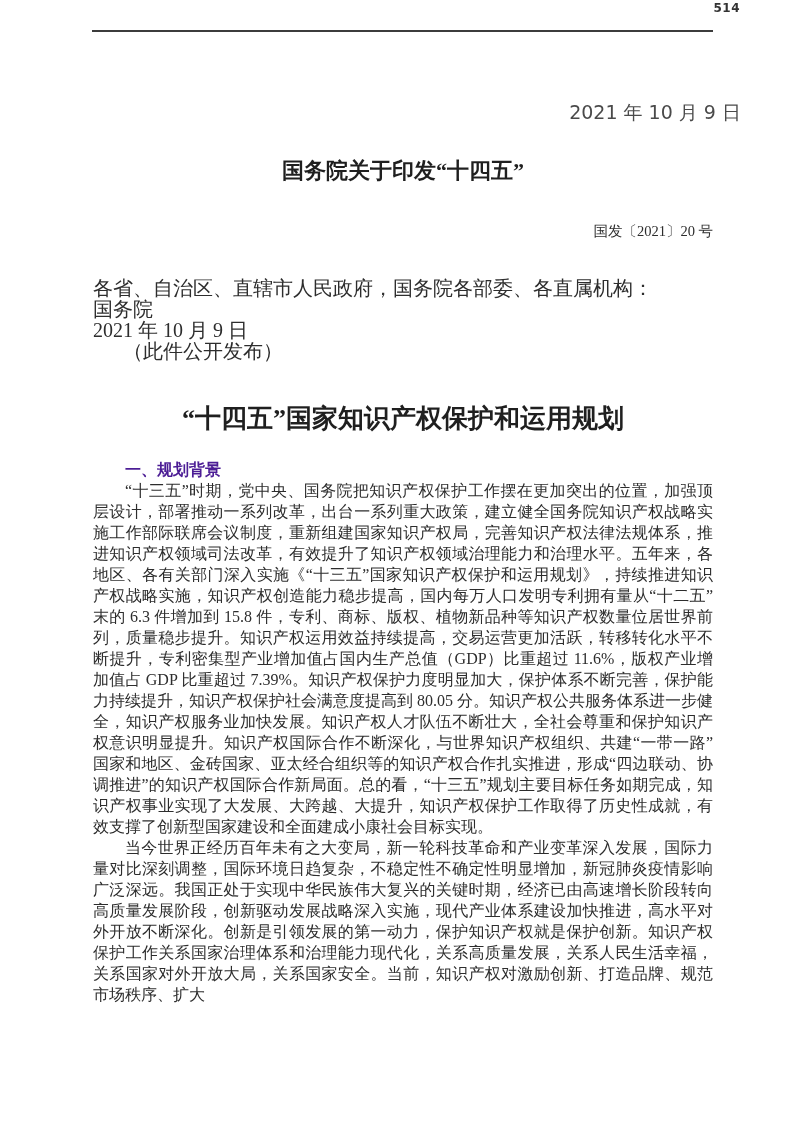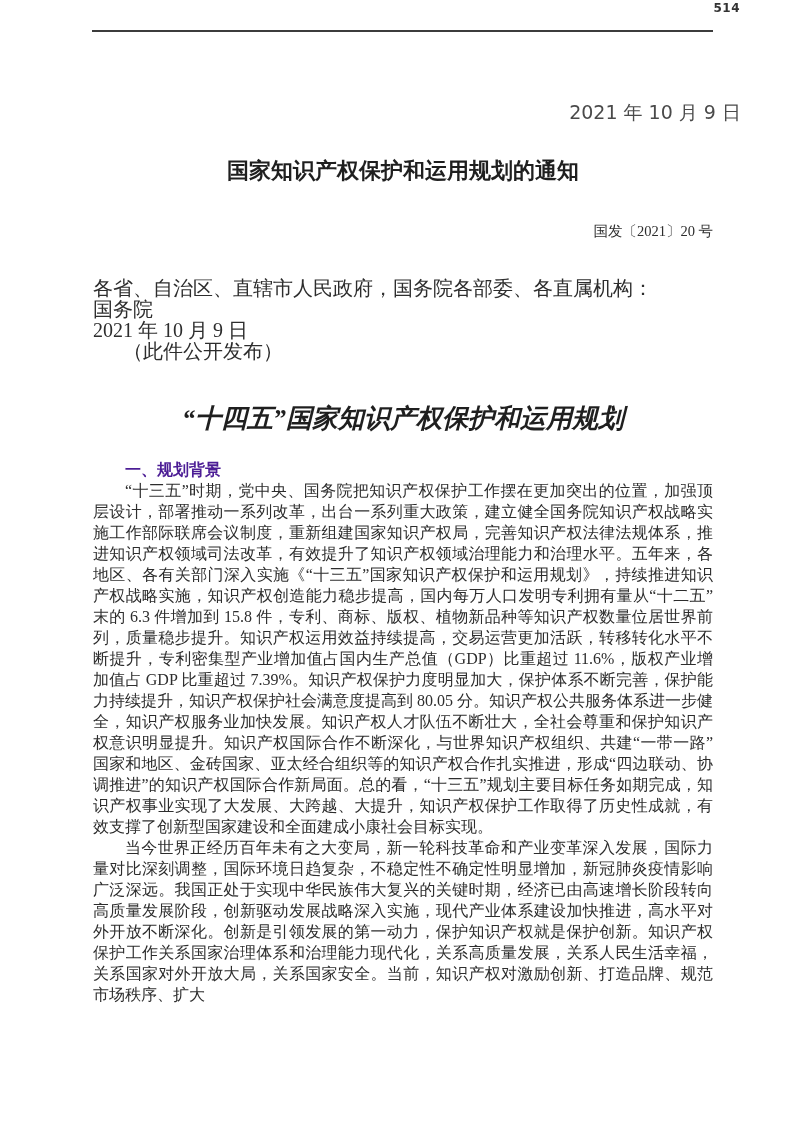--- a/index.html
+++ b/index.html
@@ -79,21 +79,20 @@
   .notice-body .note {
     text-indent: 1.5em;
   }
   .plan-title {
     top: 402px;
     text-align: center;
     font-size: 26px;
     line-height: 34px;
     font-weight: 700;
     color: #1f1f1f;
-    font-style: italic;
   }
   .plan-body {
     top: 459px;
     font-size: 16px;
     line-height: 21px;
     text-align: justify;
   }
   .plan-body p {
     margin: 0;
     text-indent: 2em;
@@ -110,21 +109,21 @@
 
 <div class="page">
 
   <div class="page-number">514</div>
 
   <div class="header-rule"></div>
 
   <div class="header-date">2021 年 10 月 9 日</div>
 
   <div class="content doc-title" style="position:absolute;">
-    <div>国家知识产权保护和运用规划的通知</div>
+    <div>国务院关于印发“十四五”</div>
   </div>
 
   <div class="content doc-number" style="position:absolute;">国发〔2021〕20 号</div>
 
   <div class="content notice-body" style="position:absolute;">
     <div>各省、自治区、直辖市人民政府，国务院各部委、各直属机构：</div>
     <div class="right">国务院</div>
     <div class="right">2021 年 10 月 9 日</div>
     <div class="note">（此件公开发布）</div>
   </div>

